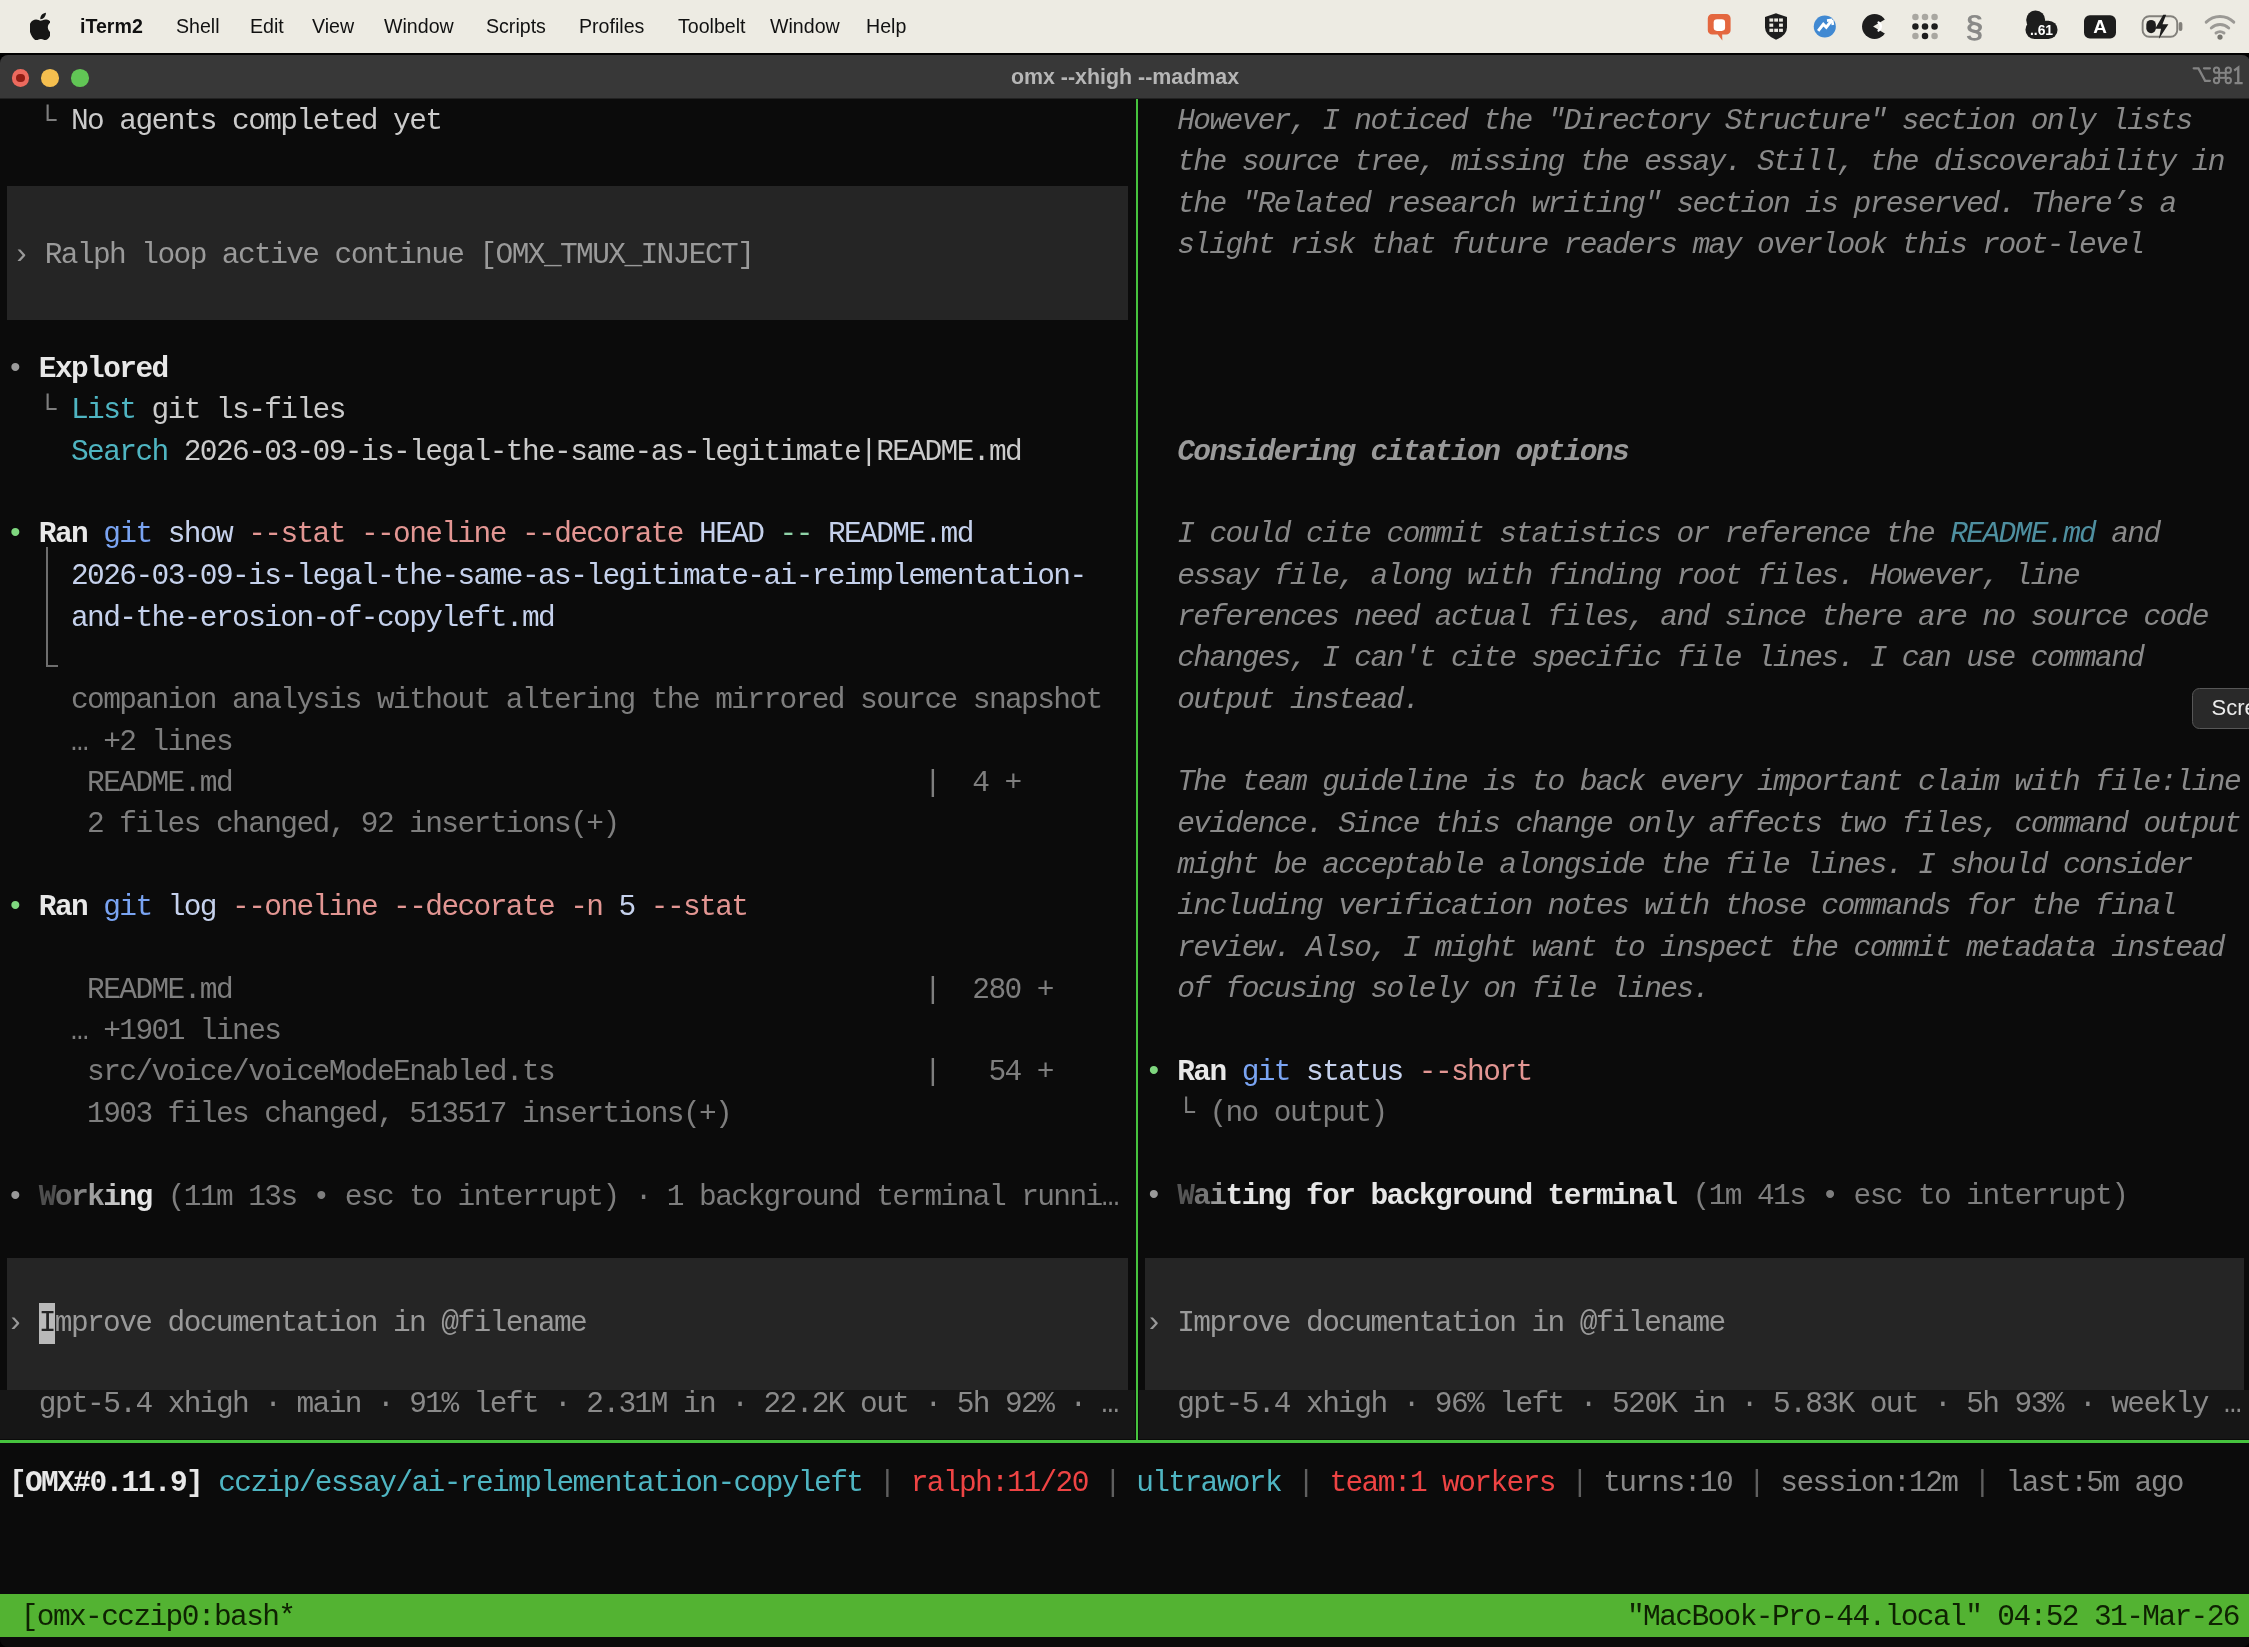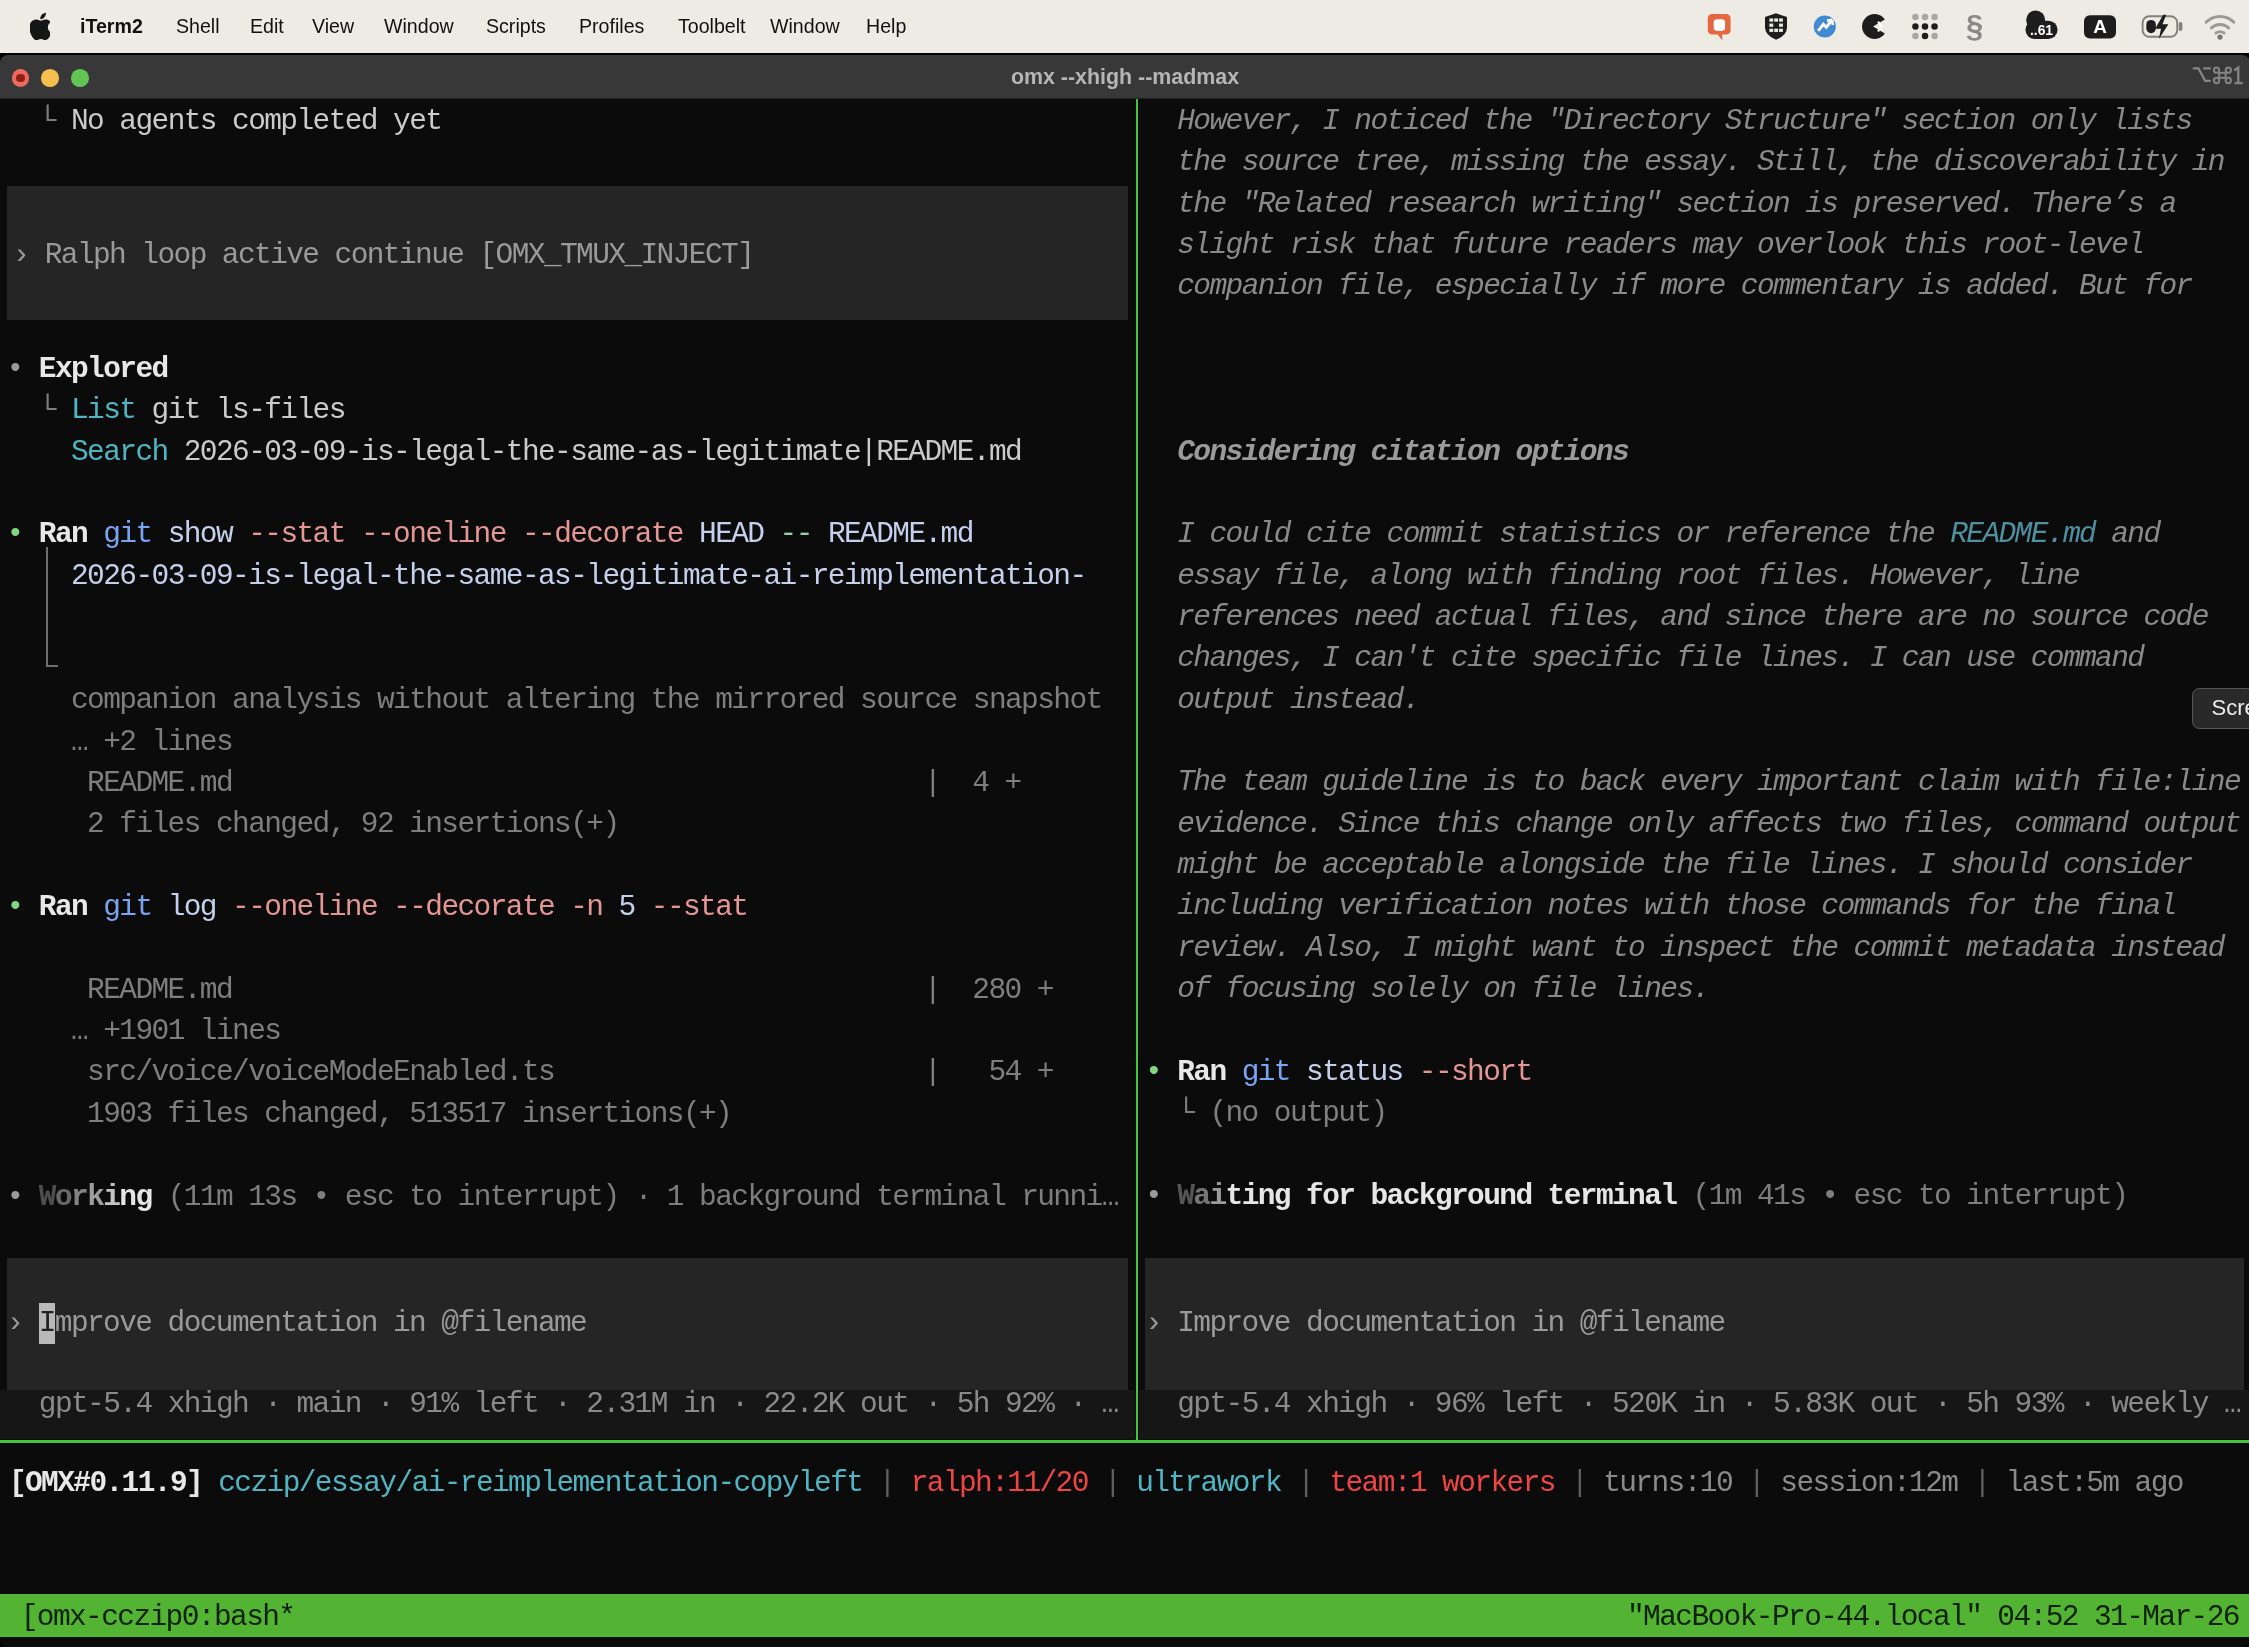--- a/index.html
+++ b/index.html
@@ -148,40 +148,40 @@
   <div style="position:absolute;left:46px;top:448px;width:2.2px;height:120px;background:#6e6e6e"></div>
   <div style="position:absolute;left:46px;top:566px;width:11.8px;height:2.2px;background:#6e6e6e"></div>
   <div style="position:absolute;left:0px;top:1495px;width:2250px;height:43px;background:#53b332"></div>
   <div class="l" style="left:6.6px;top:2px"><span class="dim">  └ </span><span class="tx">No agents completed yet</span></div>
 <div class="l" style="left:12.5px;top:136px"><span class="d2">›</span><span class="d2"> Ralph loop active continue [OMX_TMUX_INJECT]</span></div>
 <div class="l" style="left:6.6px;top:250px"><span class="d2">• </span><span class="b">Explored</span></div>
 <div class="l" style="left:6.6px;top:291px"><span class="dim">  └ </span><span class="cy">List</span><span class="tx"> git ls-files</span></div>
 <div class="l" style="left:6.6px;top:333px">    <span class="cy">Search</span><span class="tx"> 2026-03-09-is-legal-the-same-as-legitimate|README.md</span></div>
 <div class="l" style="left:6.6px;top:415px"><span class="gb">• </span><span class="b">Ran</span><span class="tx"> </span><span class="bl">git</span><span class="pa"> show</span> <span class="sa">--stat --oneline --decorate</span><span class="pa"> HEAD</span> <span class="mt">--</span><span class="pa"> README.md</span></div>
 <div class="l" style="left:6.6px;top:457px">    <span class="pa">2026-03-09-is-legal-the-same-as-legitimate-ai-reimplementation-</span></div>
+<div class="l" style="left:6.6px;top:499px">    <span class="pa">and-the-erosion-of-copyleft.md</span></div>
 <div class="l" style="left:6.6px;top:581px">    <span class="dim">companion analysis without altering the mirrored source snapshot</span></div>
 <div class="l" style="left:6.6px;top:623px">    <span class="dim">… +2 lines</span></div>
 <div class="l" style="left:6.6px;top:664px">     <span class="dim">README.md</span></div>
 <div class="l" style="left:924px;top:664px"><span class="dim">|  4 +</span></div>
 <div class="l" style="left:6.6px;top:705px">     <span class="dim">2 files changed, 92 insertions(+)</span></div>
 <div class="l" style="left:6.6px;top:788px"><span class="gb">• </span><span class="b">Ran</span><span class="tx"> </span><span class="bl">git</span><span class="pa"> log</span> <span class="sa">--oneline --decorate -n</span><span class="pa"> 5</span> <span class="sa">--stat</span></div>
 <div class="l" style="left:6.6px;top:871px">     <span class="dim">README.md</span></div>
 <div class="l" style="left:924px;top:871px"><span class="dim">|  280 +</span></div>
 <div class="l" style="left:6.6px;top:912px">    <span class="dim">… +1901 lines</span></div>
 <div class="l" style="left:6.6px;top:953px">     <span class="dim">src/voice/voiceModeEnabled.ts</span></div>
 <div class="l" style="left:924px;top:953px"><span class="dim">|   54 +</span></div>
 <div class="l" style="left:6.6px;top:995px">     <span class="dim">1903 files changed, 513517 insertions(+)</span></div>
 <div class="l" style="left:6.6px;top:1078px"><span class="d2">• </span><b style="color:#4e4e4e">W</b><b style="color:#686868">o</b><b style="color:#838383">r</b><b style="color:#9e9e9e">k</b><b style="color:#c4c4c4">i</b><b style="color:#e6e6e6">ng</b><span class="dim"> (11m 13s • esc to interrupt) · 1 background terminal runni…</span></div>
 <div class="l" style="left:6.6px;top:1204px"><span class="d2">› </span><span class="cur">I</span><span class="d2">mprove documentation in @filename</span></div>
 <div class="l" style="left:6.6px;top:1285px">  <span class="d3">gpt-5.4 xhigh · main · 91% left · 2.31M in · 22.2K out · 5h 92% · …</span></div>
 <div class="l" style="left:1145px;top:2px">  <span class="it">However, I noticed the "Directory Structure" section only lists</span></div>
 <div class="l" style="left:1145px;top:43px">  <span class="it">the source tree, missing the essay. Still, the discoverability in</span></div>
 <div class="l" style="left:1145px;top:85px">  <span class="it">the "Related research writing" section is preserved. There’s a</span></div>
 <div class="l" style="left:1145px;top:126px">  <span class="it">slight risk that future readers may overlook this root-level</span></div>
-<div class="l" style="left:1145px;top:167px">  <span class="it">companion file, especially if more commentary is added. But for</span></div>
 <div class="l" style="left:1145px;top:333px">  <span class="bit">Considering citation options</span></div>
 <div class="l" style="left:1145px;top:415px">  <span class="it">I could cite commit statistics or reference the <span class="te">README.md</span> and</span></div>
 <div class="l" style="left:1145px;top:457px">  <span class="it">essay file, along with finding root files. However, line</span></div>
 <div class="l" style="left:1145px;top:498px">  <span class="it">references need actual files, and since there are no source code</span></div>
 <div class="l" style="left:1145px;top:539px">  <span class="it">changes, I can't cite specific file lines. I can use command</span></div>
 <div class="l" style="left:1145px;top:581px">  <span class="it">output instead.</span></div>
 <div class="l" style="left:1145px;top:663px">  <span class="it">The team guideline is to back every important claim with file:line</span></div>
 <div class="l" style="left:1145px;top:705px">  <span class="it">evidence. Since this change only affects two files, command output</span></div>
 <div class="l" style="left:1145px;top:746px">  <span class="it">might be acceptable alongside the file lines. I should consider</span></div>
 <div class="l" style="left:1145px;top:787px">  <span class="it">including verification notes with those commands for the final</span></div>

